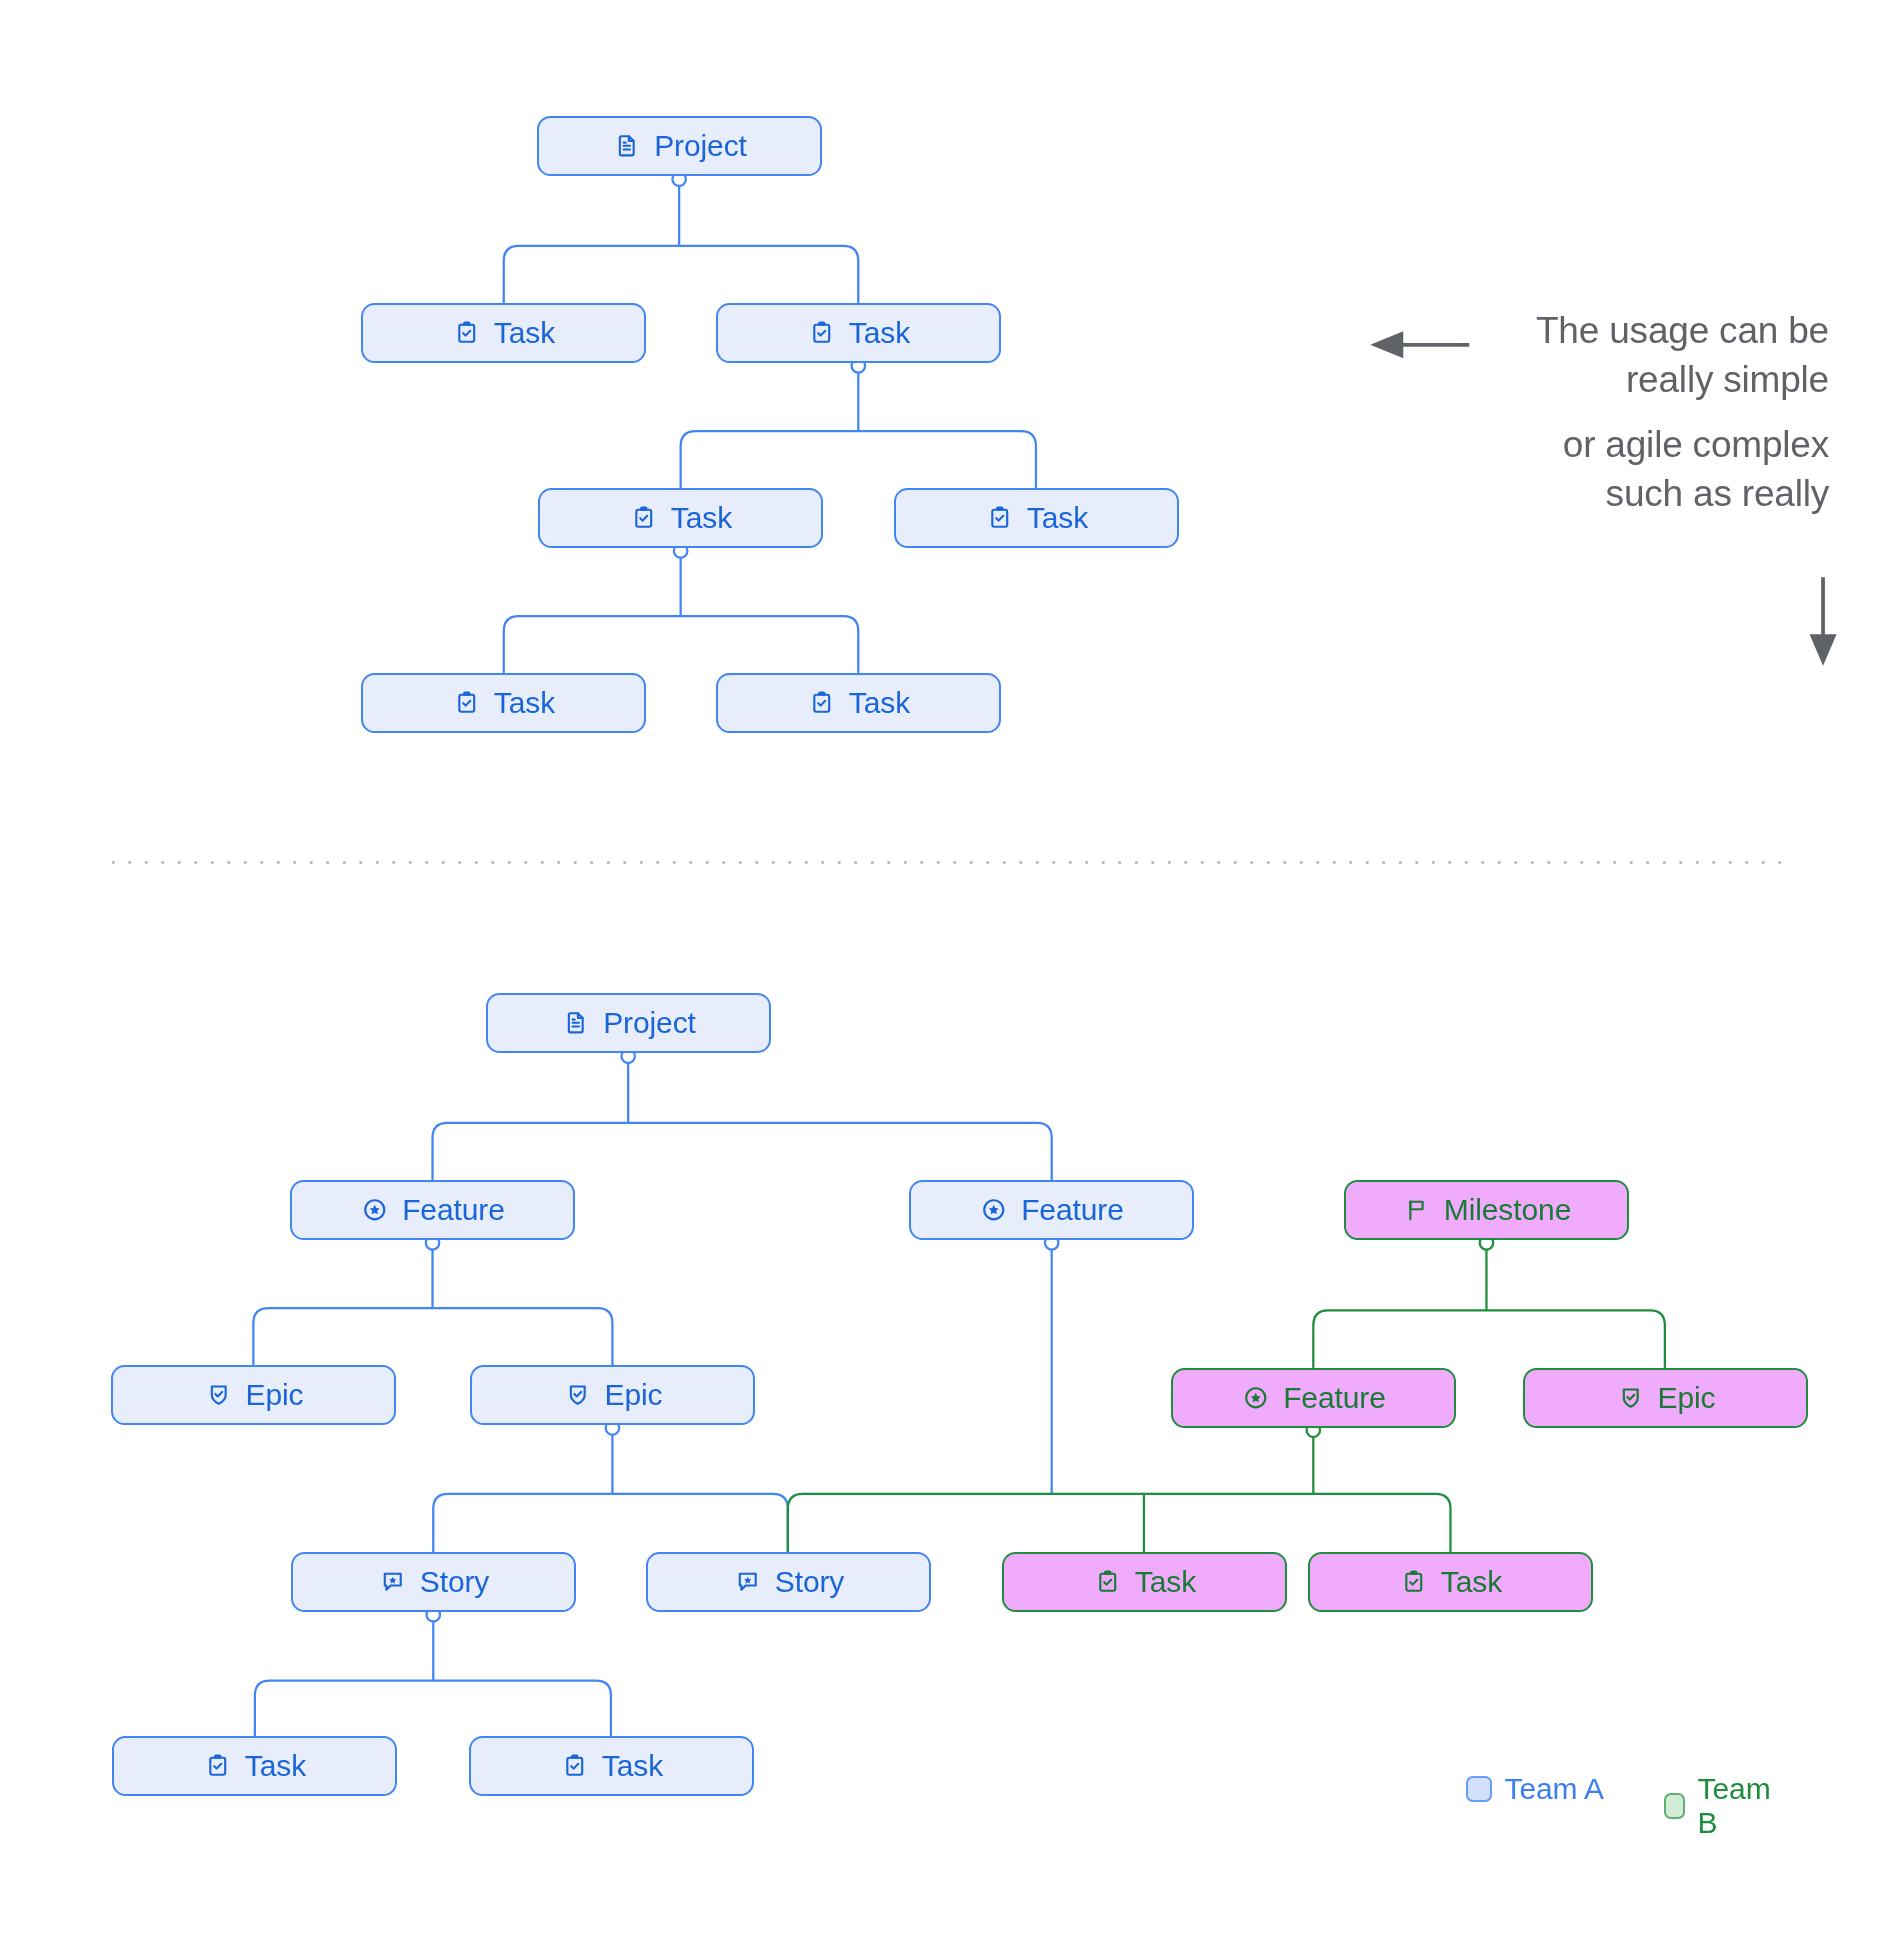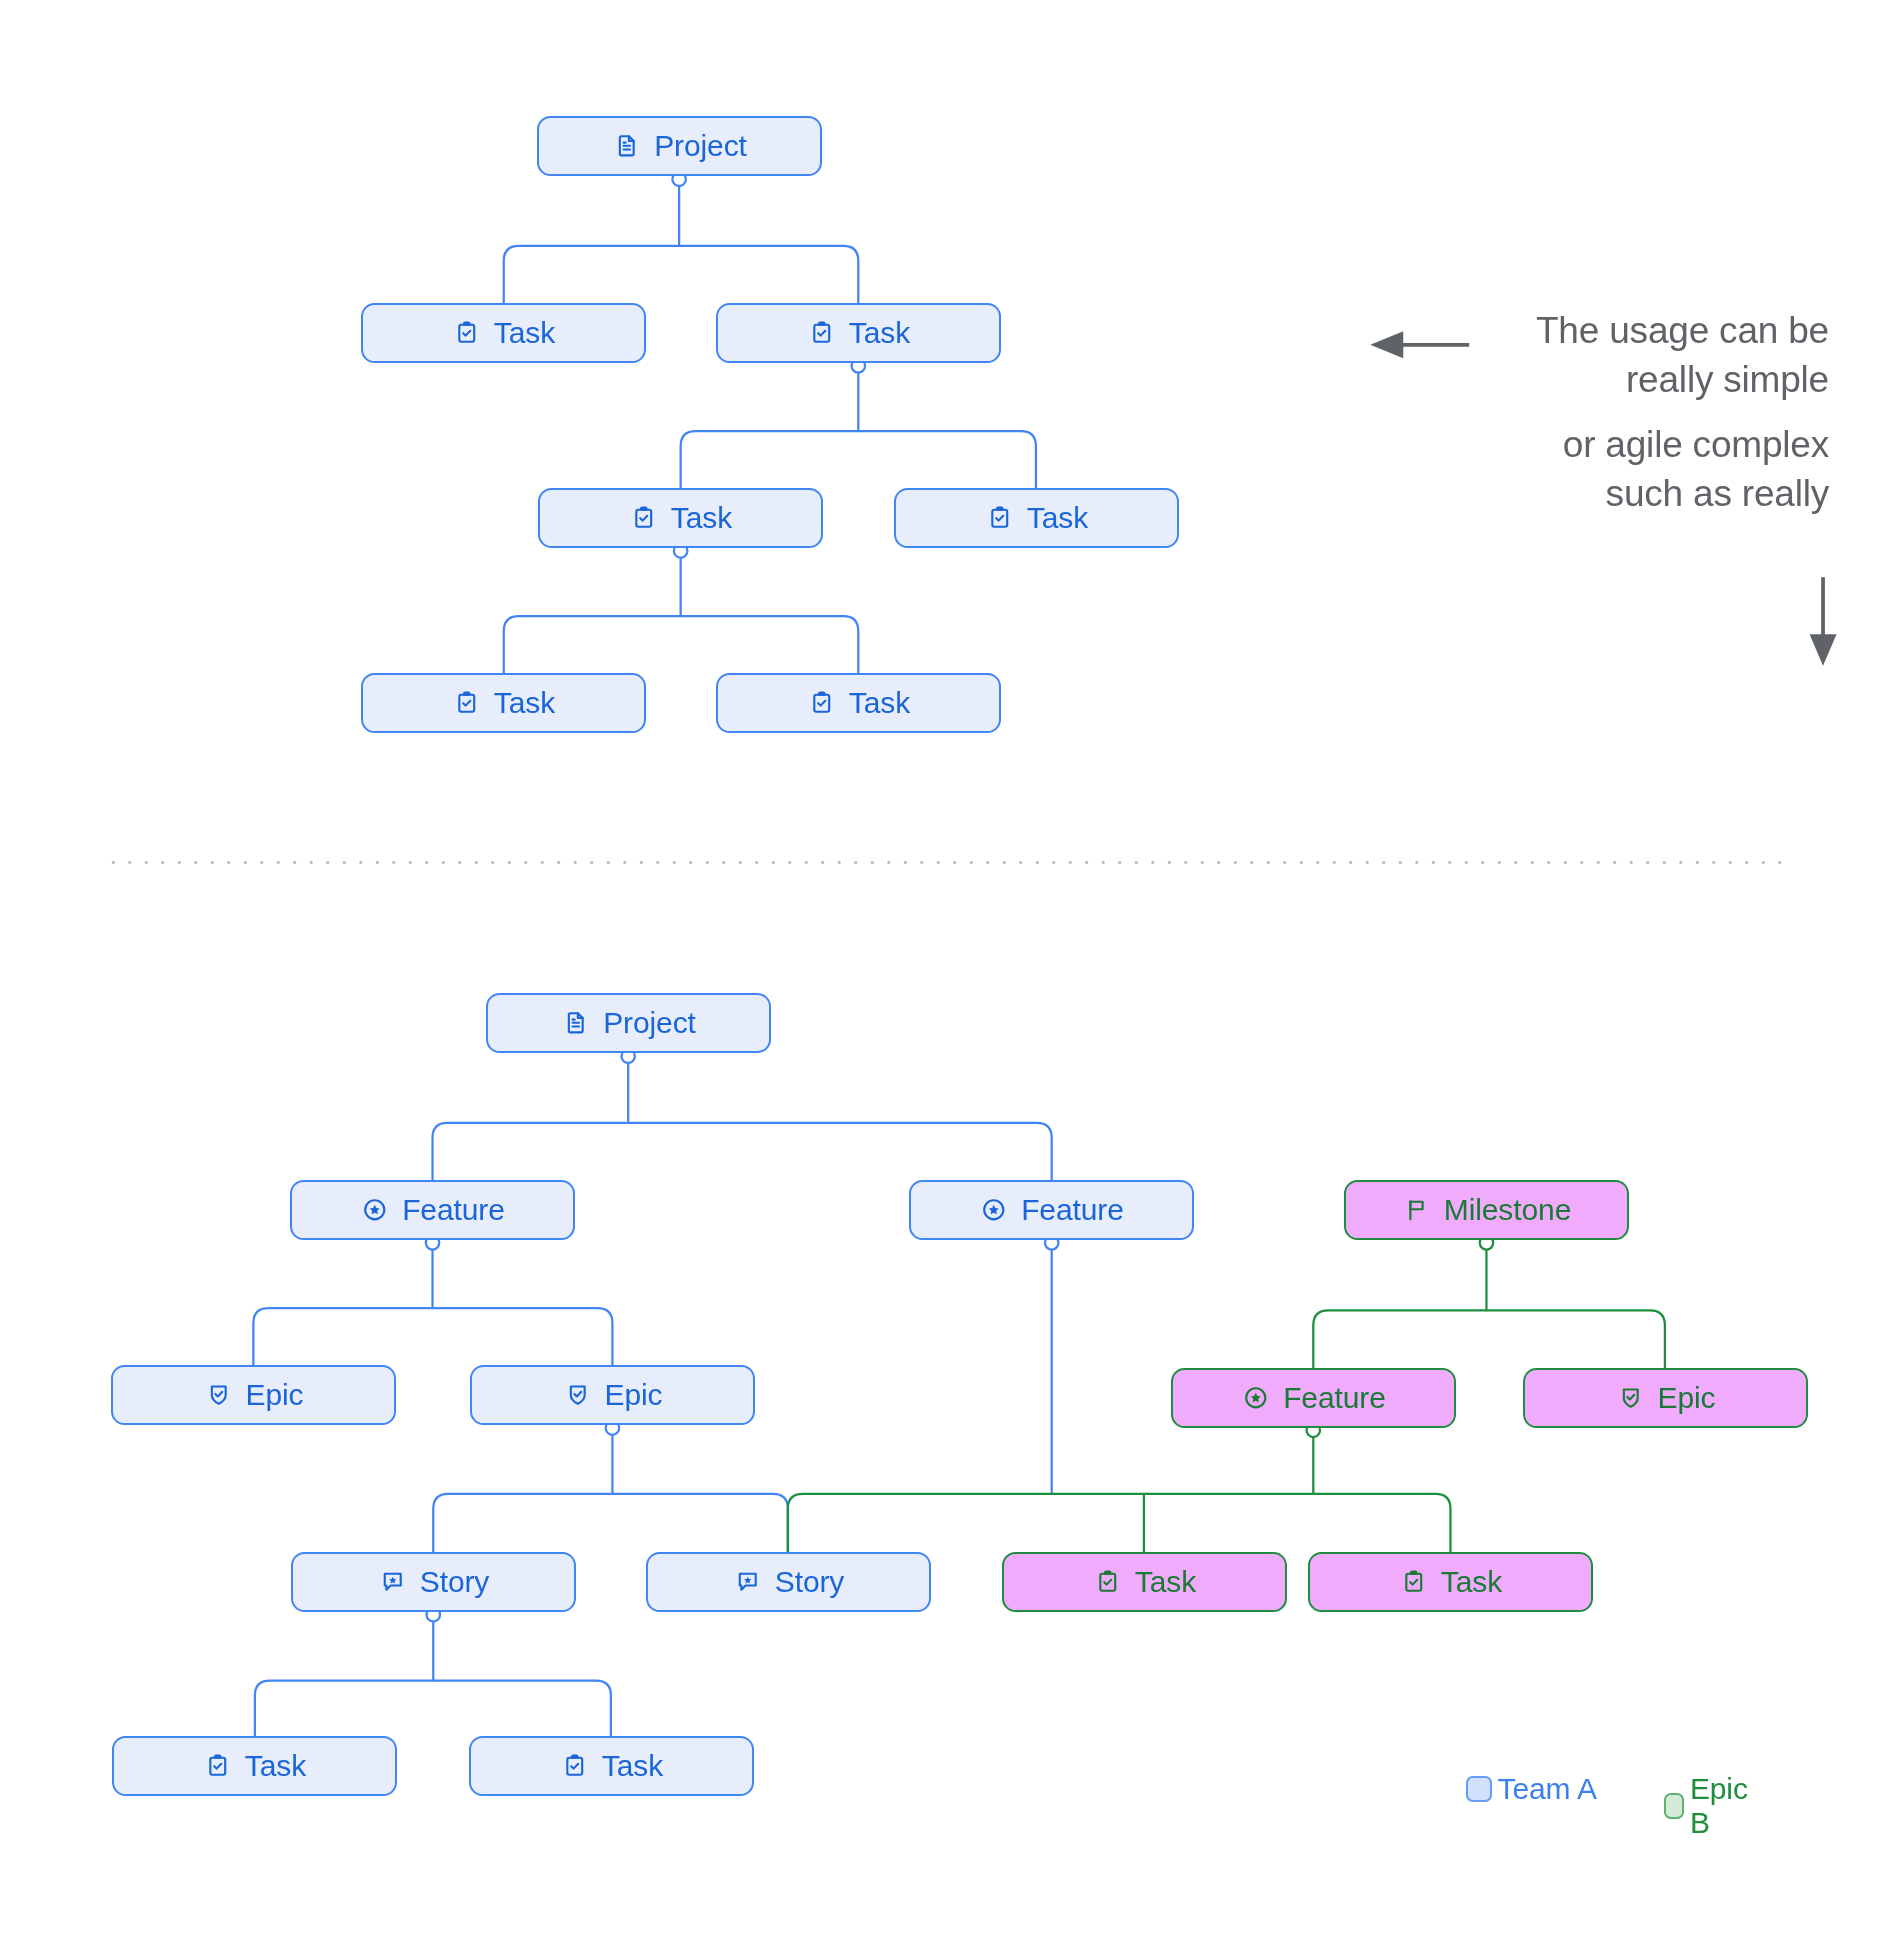--- a/index.html
+++ b/index.html
@@ -29,21 +29,21 @@
     background-size:16.5px 3px;background-repeat:repeat-x;background-position:0 50%;
   }
 
   .annotation{
     position:absolute;color:#5f6368;font-size:37px;line-height:1.32;
     text-align:right;letter-spacing:-0.2px;
   }
   .ann-line{display:block;}
   .ann-gap{display:block;height:16.5px;}
 
-  .legend{position:absolute;display:flex;align-items:center;gap:6px;}
+  .legend{position:absolute;display:flex;align-items:center;gap:13px;}
   .legend .swatch{width:25.5px;height:25.5px;border-radius:6.7px;border-width:2.2px;border-style:solid;box-sizing:border-box;}
   .legend .swatch.blue{background:#d2e0fb;border-color:#669df6;}
   .legend .swatch.green{background:#d3ebd7;border-color:#5cb271;}
   .legend .ltxt{font-size:30px;letter-spacing:-0.1px;}
   .legend .ltxt.blue{color:#3c7ff0;}
   .legend .ltxt.green{color:#1e8e3e;}
 </style>
 </head>
 <body>
 
@@ -351,17 +351,17 @@
     </span>
     <span class="lbl">Task</span>
   </div>
 
   <div class="legend" style="left:1466px;top:1772px;">
     <span class="swatch blue"></span>
     <span class="ltxt blue">Team A</span>
   </div>
   <div class="legend" style="left:1664px;top:1772px;">
     <span class="swatch green"></span>
-    <span class="ltxt green">Epic B</span>
+    <span class="ltxt green">Team B</span>
   </div>
 
 </div>
 
 
 </body></html>

